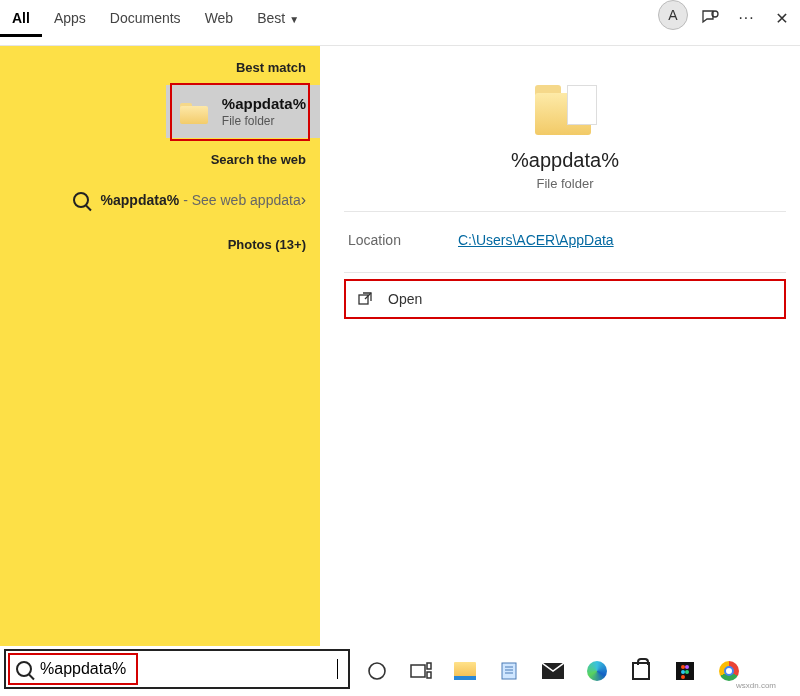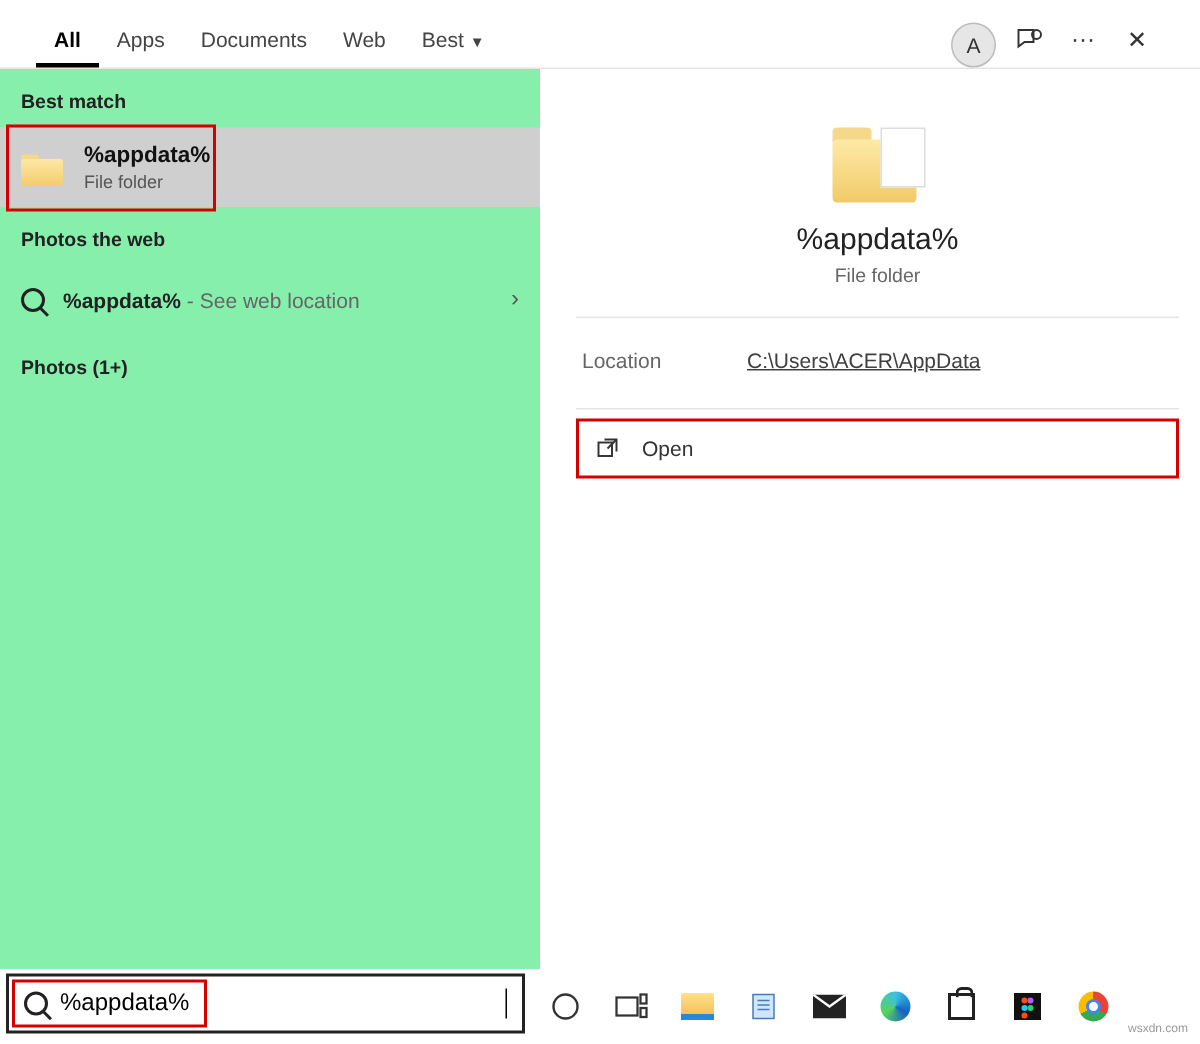--- a/index.html
+++ b/index.html
@@ -1,29 +1,29 @@
 <!DOCTYPE html>
 <html><head>
 <meta charset="utf-8">
 <style>
 * { box-sizing: border-box; margin: 0; padding: 0; font-family: "Segoe UI", Arial, sans-serif; }
 body { width: 800px; height: 696px; background: #fff; overflow: hidden; position: relative; }
 
 
-.tabs { display: flex; align-items: flex-end; height: 46px; padding: 0 24px; border-bottom: 1px solid #e5e5e5; }
+.tabs { display: flex; align-items: flex-start; height: 46px; padding: 0 0; border-bottom: 1px solid #e5e5e5; }
 .tab { padding: 10px 12px 8px; font-size: 14px; color: #444; cursor: pointer; border-bottom: 3px solid transparent; }
 .tab.active { font-weight: 600; color: #000; border-bottom-color: #000; }
 .tab .chev { font-size: 10px; margin-left: 4px; }
 .header-spacer { flex: 1; }
 .hbtn { width: 36px; height: 36px; display: flex; align-items: center; justify-content: center; cursor: pointer; color: #333; }
 .avatar { width: 30px; height: 30px; border-radius: 50%; background: #e6e6e6; border: 1px solid #bbb; display: flex; align-items: center; justify-content: center; font-size: 14px; color: #333; margin-right: 4px; }
 
 
 .main { display: flex; height: 600px; }
-.left { width: 360px; background: #86efac; display: flex; flex-direction: column; }
+.left { width: 320px; background: #fde047; display: flex; flex-direction: column; align-items: flex-end; }
 .right { flex: 1; background: #fff; position: relative; padding-top: 20px; }
 .right-inner { margin: 0 14px 0 24px; border-top: 1px solid transparent; }
 
 .section-label { font-size: 13px; font-weight: 600; padding: 14px 14px 10px; color: #222; }
 
 .result-row { display: flex; align-items: center; padding: 10px 14px; cursor: pointer; }
 .result-row.selected { background: #cfcfcf; }
 .folder-ico { width: 28px; height: 24px; position: relative; margin-right: 14px; }
 .folder-ico::before { content: ""; position: absolute; top: 3px; left: 0; width: 12px; height: 5px; background: #f5d88a; border-radius: 2px 2px 0 0; }
 .folder-ico::after { content: ""; position: absolute; top: 6px; left: 0; width: 28px; height: 18px; background: linear-gradient(#fde8a8,#f3cc6b); border-radius: 2px; }
@@ -42,21 +42,21 @@
 .preview { text-align: center; padding: 10px 0 20px; border-bottom: 1px solid #e6e6e6; }
 .big-folder { width: 60px; height: 52px; margin: 6px auto 14px; position: relative; }
 .big-folder::before { content:""; position:absolute; top:2px; left:0; width:26px; height:10px; background:#f5d88a; border-radius:3px 3px 0 0; }
 .big-folder::after { content:""; position:absolute; top:10px; left:0; width:56px; height:42px; background:linear-gradient(#fdeaa8,#f2ca67); border-radius:3px; }
 .paper { position:absolute; top:2px; right:-2px; width:30px; height:40px; background:#fff; border:1px solid #ddd; z-index:1; }
 .preview h2 { font-size: 20px; font-weight: 400; color: #222; }
 .preview .sub { font-size: 13px; color: #666; margin-top: 4px; }
 
 .loc-row { display: flex; padding: 20px 4px 24px; border-bottom: 1px solid #e6e6e6; font-size: 14px; }
 .loc-label { color: #666; width: 110px; }
-.loc-path { color: #404040; text-decoration: underline; }
+.loc-path { color: #0369a1; text-decoration: underline; }
 
 .actions { padding: 6px 0; }
 .action { display: flex; align-items: flex-end; padding: 10px 8px; font-size: 14px; color: #333; cursor: pointer; }
 .action .ai { width: 22px; margin-right: 12px; color: #555; display:flex; justify-content:center; }
 .action.boxed { border: 2px solid #d40000; }
 
 
 .bottom { position: absolute; bottom: 0; left: 0; width: 800px; height: 50px; background: #fff; display: flex; align-items: center; }
 .searchbox { width: 346px; height: 40px; margin: 0 0 4px 4px; border: 2px solid #222; display: flex; align-items: center; padding: 0 10px; position: relative; }
 .searchbox .si { margin-right: 8px; }
@@ -68,21 +68,21 @@
 .tico { width: 26px; height: 26px; display:flex; align-items:center; justify-content:center; font-size:18px; cursor:pointer; }
 .fx { width:22px; height:18px; background:linear-gradient(#ffe28a,#f2b94a); border-radius:1px; position:relative; }
 .fx::after{content:"";position:absolute;bottom:0;left:0;right:0;height:4px;background:#2a87d6;}
 .edge-ico{width:20px;height:20px;border-radius:50%;background:conic-gradient(#3ac1e0,#1461c5,#59d35c,#3ac1e0);}
 .store-ico{width:18px;height:18px;border:2px solid #222;position:relative;}
 .store-ico::before{content:"";position:absolute;top:-6px;left:3px;width:8px;height:5px;border:2px solid #222;border-bottom:none;border-radius:4px 4px 0 0;}
 .fig-ico{width:18px;height:18px;background:#111;position:relative;}
 .fig-ico::after{content:"";position:absolute;top:3px;left:5px;width:4px;height:4px;background:#ff4d12;border-radius:50%;box-shadow:4px 0 #b659ff,0 5px #29c9ee,4px 5px #28d07a,0 10px #ff4d12;}
 .chrome-ico{width:20px;height:20px;border-radius:50%;background:conic-gradient(#ea4335 0 120deg,#34a853 120deg 240deg,#fbbc05 240deg 360deg);position:relative;}
 .chrome-ico::after{content:"";position:absolute;top:5px;left:5px;width:10px;height:10px;background:#fff;border-radius:50%;border:2px solid #4285f4;box-sizing:border-box;}
-.tray{position:absolute;right:8px;bottom:6px;font-size:8px;color:#999;}
+.tray{position:absolute;right:24px;bottom:6px;font-size:8px;color:#999;}
 </style>
 </head>
 <body>
 
 <div class="tabs">
   <div class="tab active">All</div>
   <div class="tab">Apps</div>
   <div class="tab">Documents</div>
   <div class="tab">Web</div>
   <div class="tab"><span>Best</span><span class="chev">▼</span></div>
@@ -106,29 +106,29 @@
       <div class="result-row selected">
         <div class="folder-ico"></div>
         <div>
           <div class="result-title">%appdata%</div>
           <div class="result-sub">File folder</div>
         </div>
       </div>
       <div class="redbox" style="position:absolute;top:-2px;left:4px;width:140px;height:58px;pointer-events:none"></div>
     </div>
 
-    <div class="section-label">Photos the web</div>
+    <div class="section-label">Search the web</div>
     <div class="web-row">
       <div class="search-ico"></div>
       <span class="query">%appdata%</span>
-      <span class="hint"> - See web location</span>
+      <span class="hint"> - See web appdata</span>
       <span class="chev-r">›</span>
     </div>
 
-    <div class="section-label">Photos (1+)</div>
+    <div class="section-label">Photos (13+)</div>
   </div>
 
   <div class="right">
     <div class="right-inner">
       <div class="preview">
         <div class="big-folder">
             <div class="paper"></div>
           </div>
         <h2>%appdata%</h2>
         <div class="sub">File folder</div>

